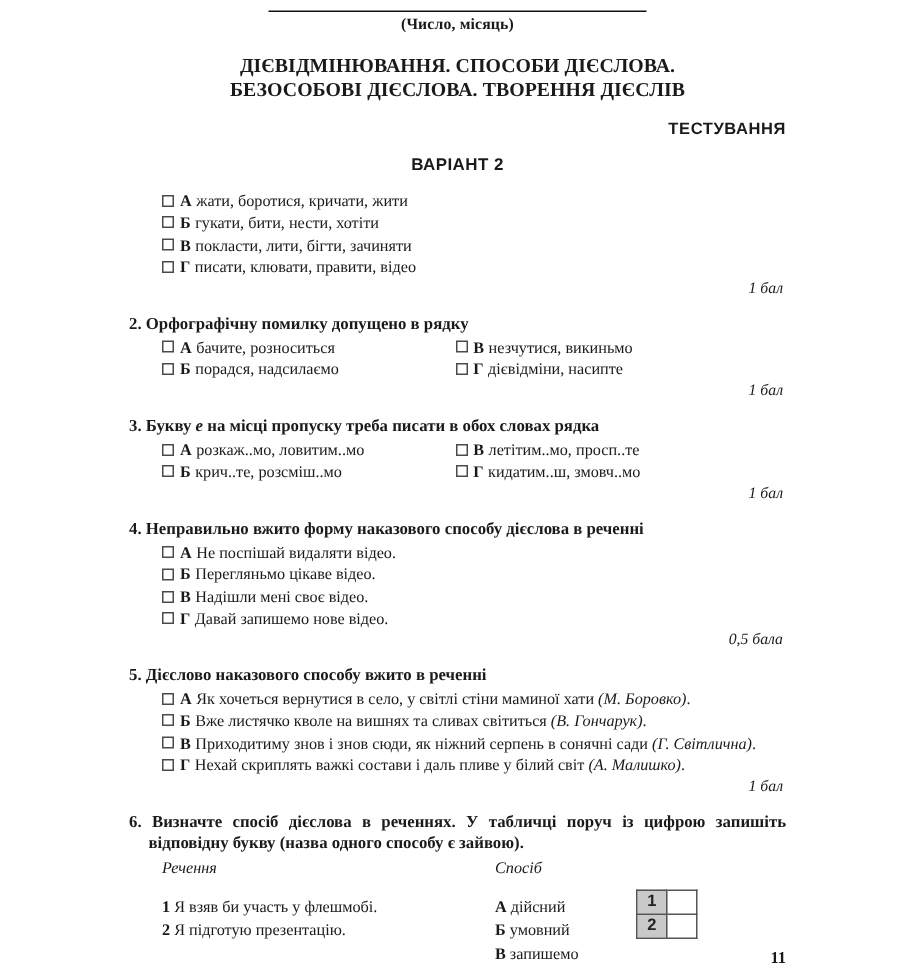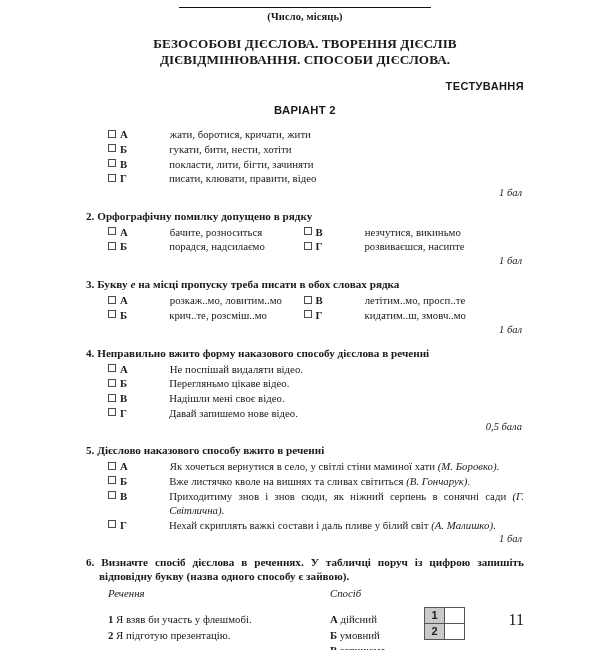--- a/index.html
+++ b/index.html
@@ -102,21 +102,21 @@
     margin-top: 2.5px;
     margin-right: 4px;
     background: #fff;
     box-sizing: border-box;
   }
   .opt-letter {
     font-weight: bold;
     margin-right: 3px;
     flex: 0 0 auto;
   }
-  .opt-text { flex: 1 1 auto; margin-left: 39px; }
+  .opt-text { flex: 1 1 auto; }
   .opt-text.justify { text-align: justify; }
   .opt-text i { font-style: italic; }
 
   .score {
     text-align: right;
     font-size: 10.5px;
     font-style: italic;
     margin-top: 1px;
     padding-right: 2px;
     font-family: Liberation Serif, serif;
@@ -165,36 +165,36 @@
   }
   .answer-grid td.num {
     background: #c9c9c9;
     color: #222;
   }
   .answer-grid td.blank { background: #ffffff; }
 
   .page-num {
     position: absolute;
     right: 86px;
-    bottom: 28px;
-    font-size: 16px;
-    font-weight: normal;
+    bottom: 12px;
+    font-size: 11px;
+    font-weight: bold;
   }
 </style>
 </head>
 <body>
 
 <div class="page">
 
   <div class="date-rule"></div>
   <div class="date-caption">(Число, місяць)</div>
 
   <div class="main-title">
+    <div>ДІЄВІДМІНЮВАННЯ. СПОСОБИ ДІЄСЛОВА.</div>
     <div>БЕЗОСОБОВІ ДІЄСЛОВА. ТВОРЕННЯ ДІЄСЛІВ</div>
-    <div>ДІЄВІДМІНЮВАННЯ. СПОСОБИ ДІЄСЛОВА.</div>
   </div>
 
   <div class="subtitle">ТЕСТУВАННЯ</div>
   <div class="variant">ВАРІАНТ 2</div>
 
   <div class="q">
     <div class="opts">
       <div class="opt">
         <span class="cbox"></span>
         <span class="opt-letter">А</span>
@@ -239,21 +239,21 @@
       </div>
       <div class="col">
         <div class="opt">
           <span class="cbox"></span>
           <span class="opt-letter">В</span>
           <span class="opt-text">незчутися, викиньмо</span>
         </div>
         <div class="opt">
           <span class="cbox"></span>
           <span class="opt-letter">Г</span>
-          <span class="opt-text">розвиваєшся, насипте</span>
+          <span class="opt-text">дієвідміни, насипте</span>
         </div>
       </div>
     </div>
     <div class="score">1 бал</div>
   </div>
 
   <div class="q">
     <div class="q-stem">
       <span class="q-num">3.</span>
       <span>Букву </span><i>е</i><span> на місці пропуску треба писати в обох словах рядка</span>

